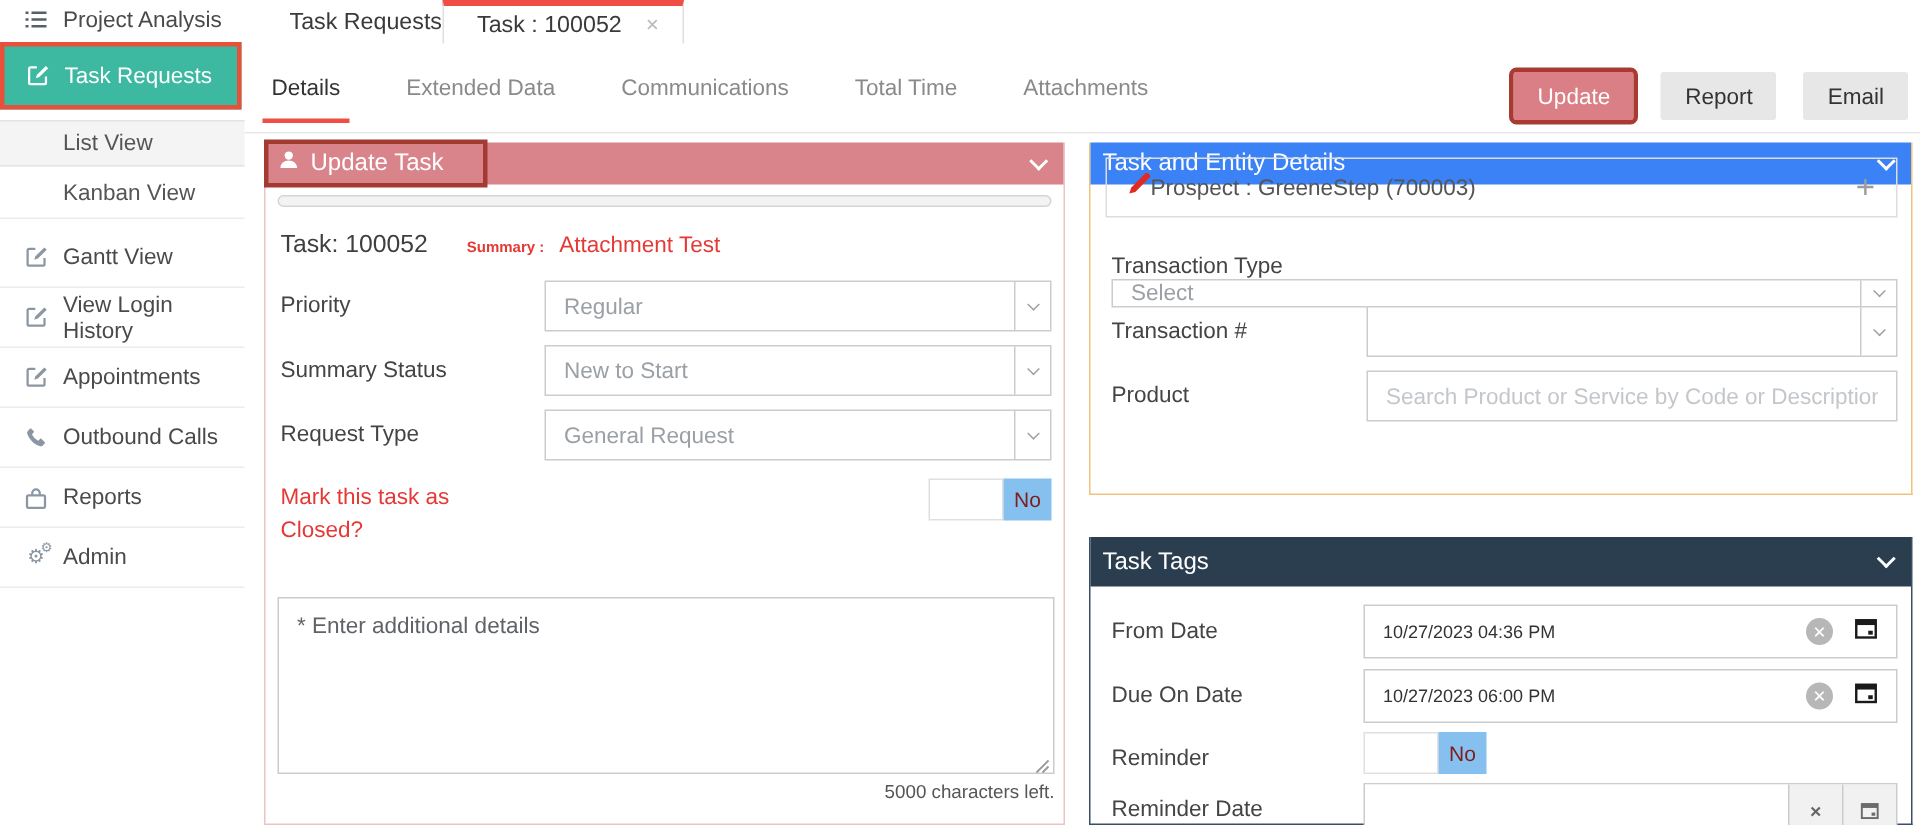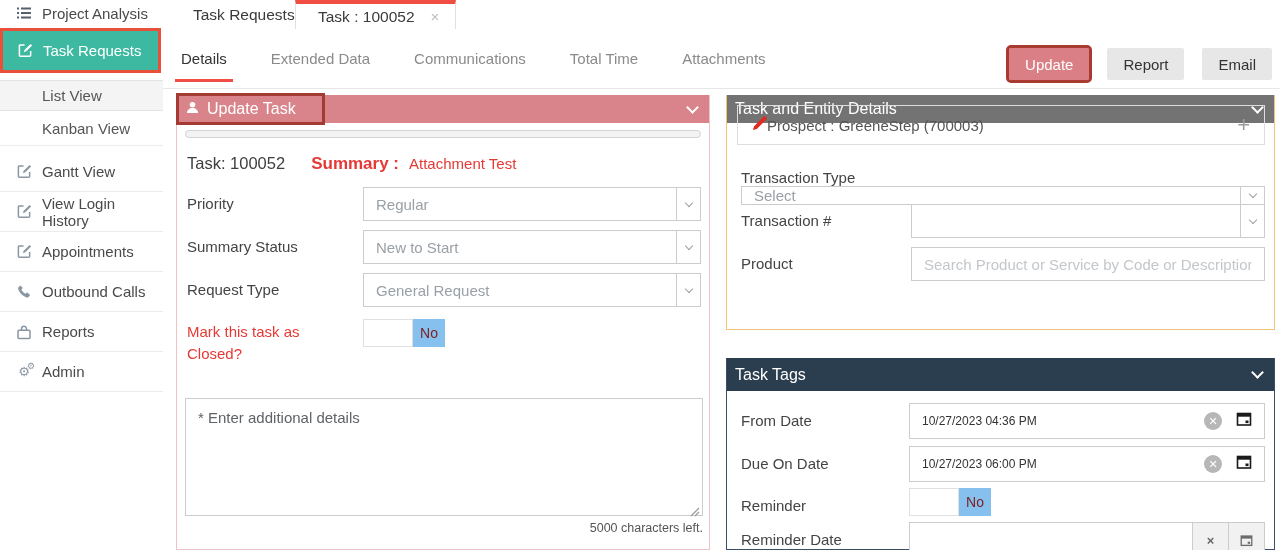--- a/index.html
+++ b/index.html
@@ -48,24 +48,24 @@
   .spacer { flex:1; }
 
   #left-panel { position:absolute; left:176px; top:95px; width:534px; height:455px;
                 border:1px solid #ecc3c6; border-top:none; background:#fff; }
   #left-head { background:#d9838a; overflow:visible; }
   .ann-label { display:inline-flex; align-items:center; gap:8px; border:3px solid #a33b33;
                padding:4px 26px 4px 7px; margin-left:-9px; }
   #prog { margin:7px 8px 0; height:8px; border:1px solid #d4d4d4; background:#f3f3f3; border-radius:4px; }
   #task-line { display:flex; align-items:baseline; gap:10px; margin:16px 0 0 10px; }
   #task-num { font-size:16.5px; color:#3f3f3f; }
-  #summary-lbl { font-size:17px; font-weight:bold; color:#e53935; margin-left:16px; }
+  #summary-lbl { font-size:10px; font-weight:bold; color:#e53935; margin-left:16px; }
   #summary-val { font-size:15px; color:#e53935; }
 
-  .frow { position:absolute; left:10px; width:514px; display:flex; }
+  .frow { position:absolute; left:10px; width:514px; display:flex;justify-content:space-between; }
   .flabel { width:176px; font-size:15px; color:#444; padding-top:8px; }
   .flabel-red { color:#e53935; line-height:1.45; }
   .select { position:relative; flex:1; height:34px; border:1px solid #ccc; display:flex; align-items:center;
             padding-left:12px; color:#9aa0a6; font-size:15px; background:#fff; }
   .caret-box { position:absolute; right:0; top:0; bottom:0; width:24px; border-left:1px solid #ccc;
                display:flex; align-items:center; justify-content:center; }
   .chev-sm { width:6px; height:6px; border-right:1.5px solid #9aa0a6; border-bottom:1.5px solid #9aa0a6;
              transform:rotate(45deg); margin-top:-3px; }
   .toggle { display:flex; height:28px; }
   .toggle-off { width:50px; background:#fff; border:1px solid #e0e0e0; }
@@ -73,21 +73,21 @@
                justify-content:center; font-size:14px; }
 
   #details-area { position:absolute; left:8px; top:303px; width:518px; height:118px; border:1px solid #ccc;
                   font-family:inherit; font-size:15px; color:#444; padding:10px 12px; resize:none; }
   #details-area::placeholder { color:#5f6368; opacity:1; }
   #resize-glyph { position:absolute; left:513px; top:408px; }
   #chars-left { position:absolute; right:6px; top:426px; font-size:12.5px; color:#555; }
 
   #entity-panel { position:absolute; left:726px; top:95px; width:549px; height:235px;
                   border:1px solid #f0c27a; border-top:none; background:#fff; }
-  #entity-head { background:#737373; }
+  #entity-head { background:#3b82f6; }
   #prospect-box { position:absolute; left:10px; top:10px; width:528px; height:40px; border:1px solid #ddd;
                   display:flex; align-items:center; gap:0; padding:0 14px; }
   #prospect-txt { font-size:15px; color:#555; flex:1; }
   #prospect-add { color:#9c9c9c; font-size:22px; font-weight:300; }
   .rrow { position:absolute; left:14px; width:524px; display:flex; }
   .rlabel { width:170px; font-size:15px; color:#444; padding-top:8px; }
   .rinput { flex:1; height:34px; border:1px solid #ccc; font-family:inherit; font-size:15px;
             color:#444; padding:0 12px; }
   .rinput::placeholder { color:#c3c7cb; opacity:1; }
 

